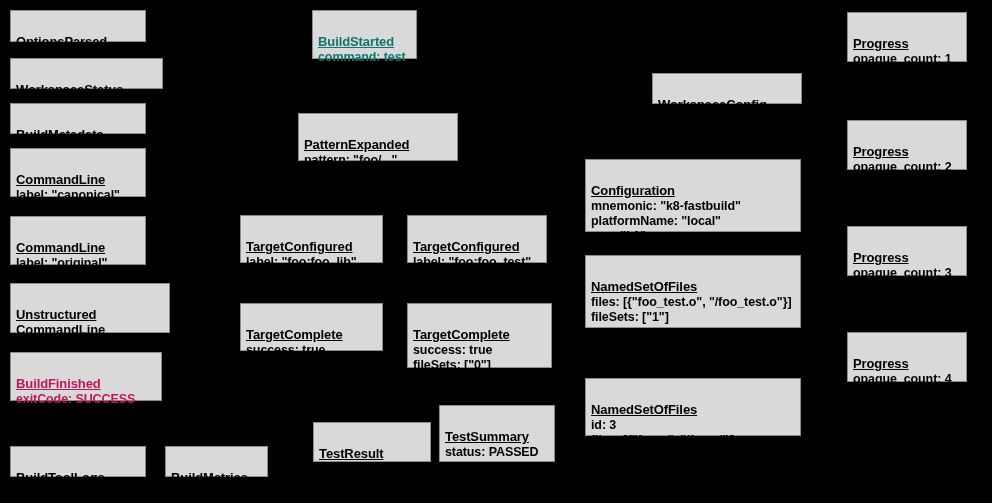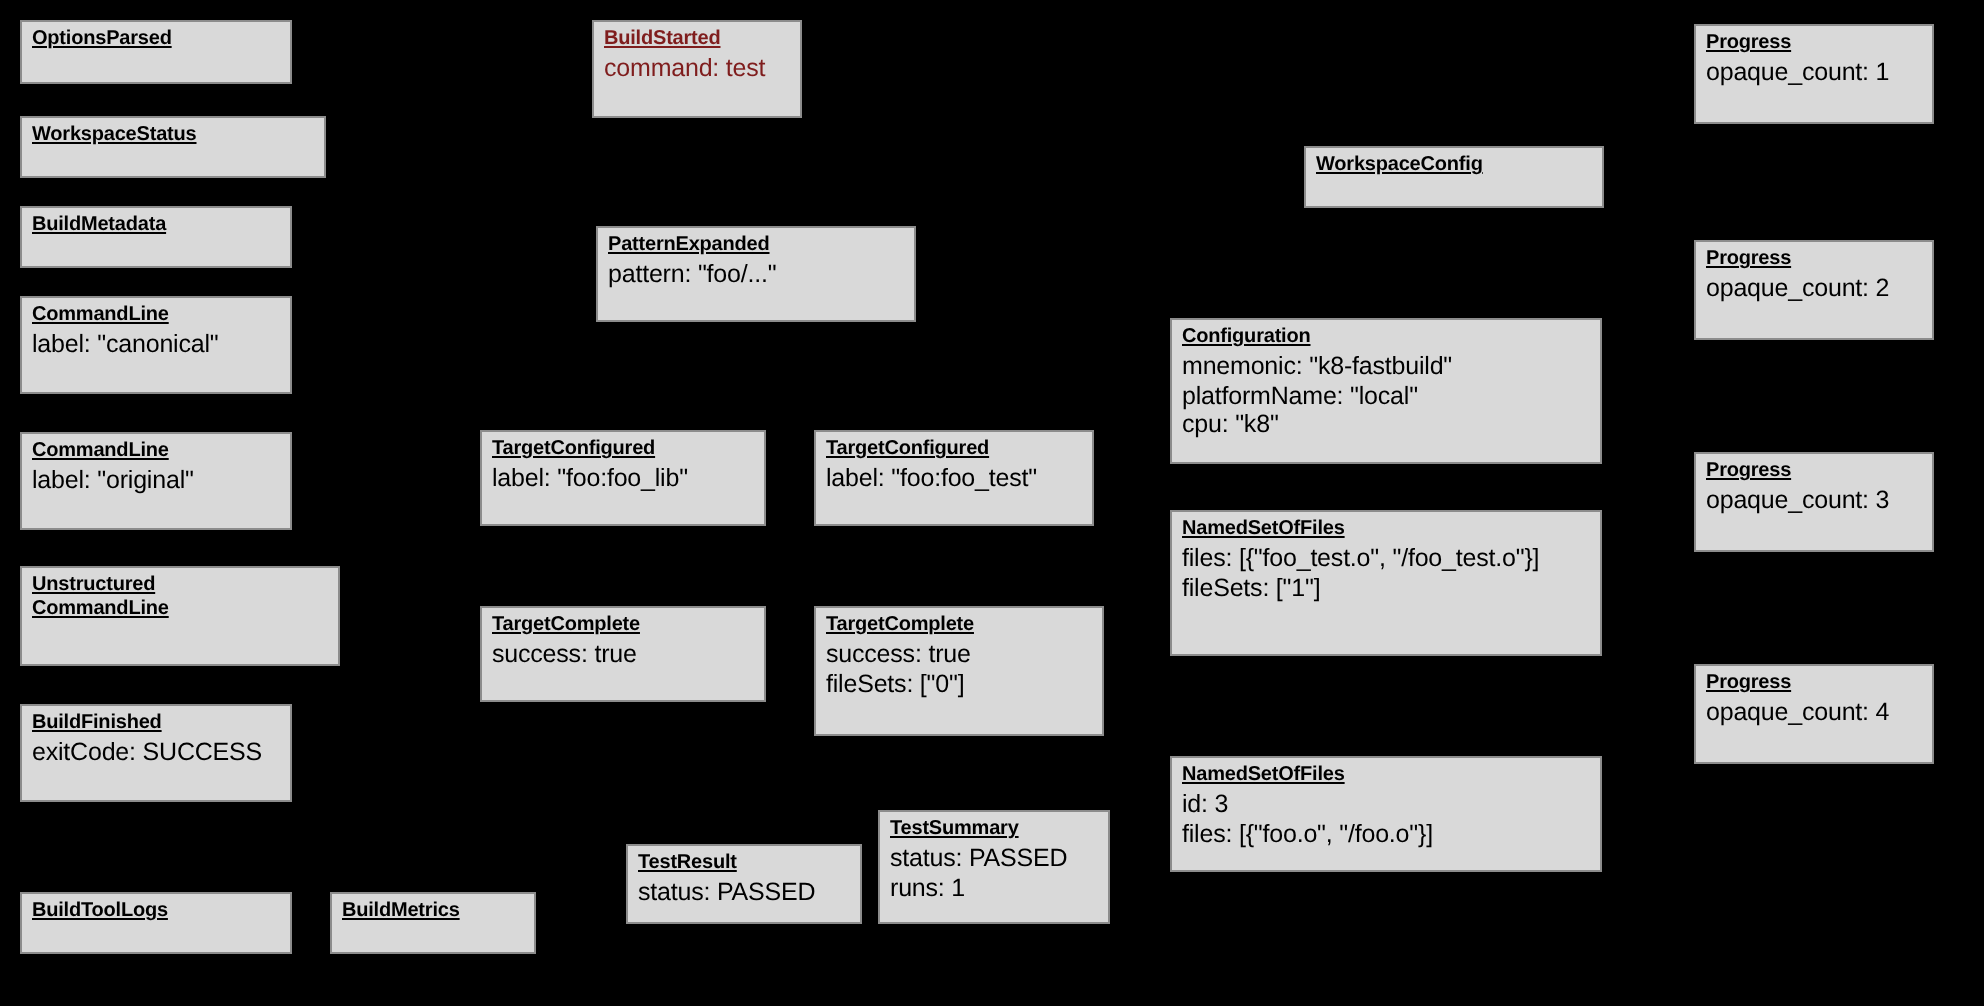--- a/index.html
+++ b/index.html
@@ -20,34 +20,35 @@
     position: absolute;
     box-sizing: border-box;
     background: #d9d9d9;
     border: 1px solid #8c8c8c;
     padding: 3px 5px 4px 5px;
     color: #000000;
     line-height: 1.18;
   }
   .node-title {
     display: block;
-    font-size: 10px;
+    font-size: 13px;
     font-weight: bold;
     text-decoration: underline;
     white-space: pre;
     letter-spacing: -0.1px;
     margin-bottom: 1px;
+    margin-top: 20px;
   }
   .node-fields {
     display: block;
   }
   .node-field {
     display: block;
     font-size: 12.5px;
-    font-weight: normal;
+    font-weight: bold;
     text-decoration: none;
     white-space: pre;
     letter-spacing: -0.1px;
   }
   .title-only .node-title {
     margin-bottom: 0;
   }
 </style>
 </head>
 <body>
@@ -75,35 +76,35 @@
       <span class="node-title">CommandLine</span>
       <span class="node-fields">
         <span class="node-field">label: "original"</span>
       </span>
     </div>
     <div class="node title-only" style="left: 10px; top: 283px; width: 160px; height: 50px; background: rgb(217, 217, 217); border-color: rgb(140, 140, 140); color: rgb(0, 0, 0);">
       <span class="node-title">Unstructured
 CommandLine</span>
       <span class="node-fields"></span>
     </div>
-    <div class="node" style="left: 10px; top: 352px; width: 136px; height: 49px; background: rgb(217, 217, 217); border-color: rgb(140, 140, 140); color: #000000;">
+    <div class="node" style="left: 10px; top: 352px; width: 152px; height: 49px; background: rgb(217, 217, 217); border-color: rgb(140, 140, 140); color: #be185d;">
       <span class="node-title">BuildFinished</span>
       <span class="node-fields">
         <span class="node-field">exitCode: SUCCESS</span>
       </span>
     </div>
     <div class="node title-only" style="left: 10px; top: 446px; width: 136px; height: 31px; background: rgb(217, 217, 217); border-color: rgb(140, 140, 140); color: rgb(0, 0, 0);">
       <span class="node-title">BuildToolLogs</span>
       <span class="node-fields"></span>
     </div>
     <div class="node title-only" style="left: 165px; top: 446px; width: 103px; height: 31px; background: rgb(217, 217, 217); border-color: rgb(140, 140, 140); color: rgb(0, 0, 0);">
       <span class="node-title">BuildMetrics</span>
       <span class="node-fields"></span>
     </div>
-    <div class="node" style="left: 296px; top: 10px; width: 105px; height: 49px; background: rgb(217, 217, 217); border-color: rgb(140, 140, 140); color: #7f1d1d;">
+    <div class="node" style="left: 312px; top: 10px; width: 105px; height: 49px; background: rgb(217, 217, 217); border-color: rgb(140, 140, 140); color: #0f766e;">
       <span class="node-title">BuildStarted</span>
       <span class="node-fields">
         <span class="node-field">command: test</span>
       </span>
     </div>
     <div class="node" style="left: 298px; top: 113px; width: 160px; height: 48px; background: rgb(217, 217, 217); border-color: rgb(140, 140, 140); color: rgb(0, 0, 0);">
       <span class="node-title">PatternExpanded</span>
       <span class="node-fields">
         <span class="node-field">pattern: "foo/..."</span>
       </span>

